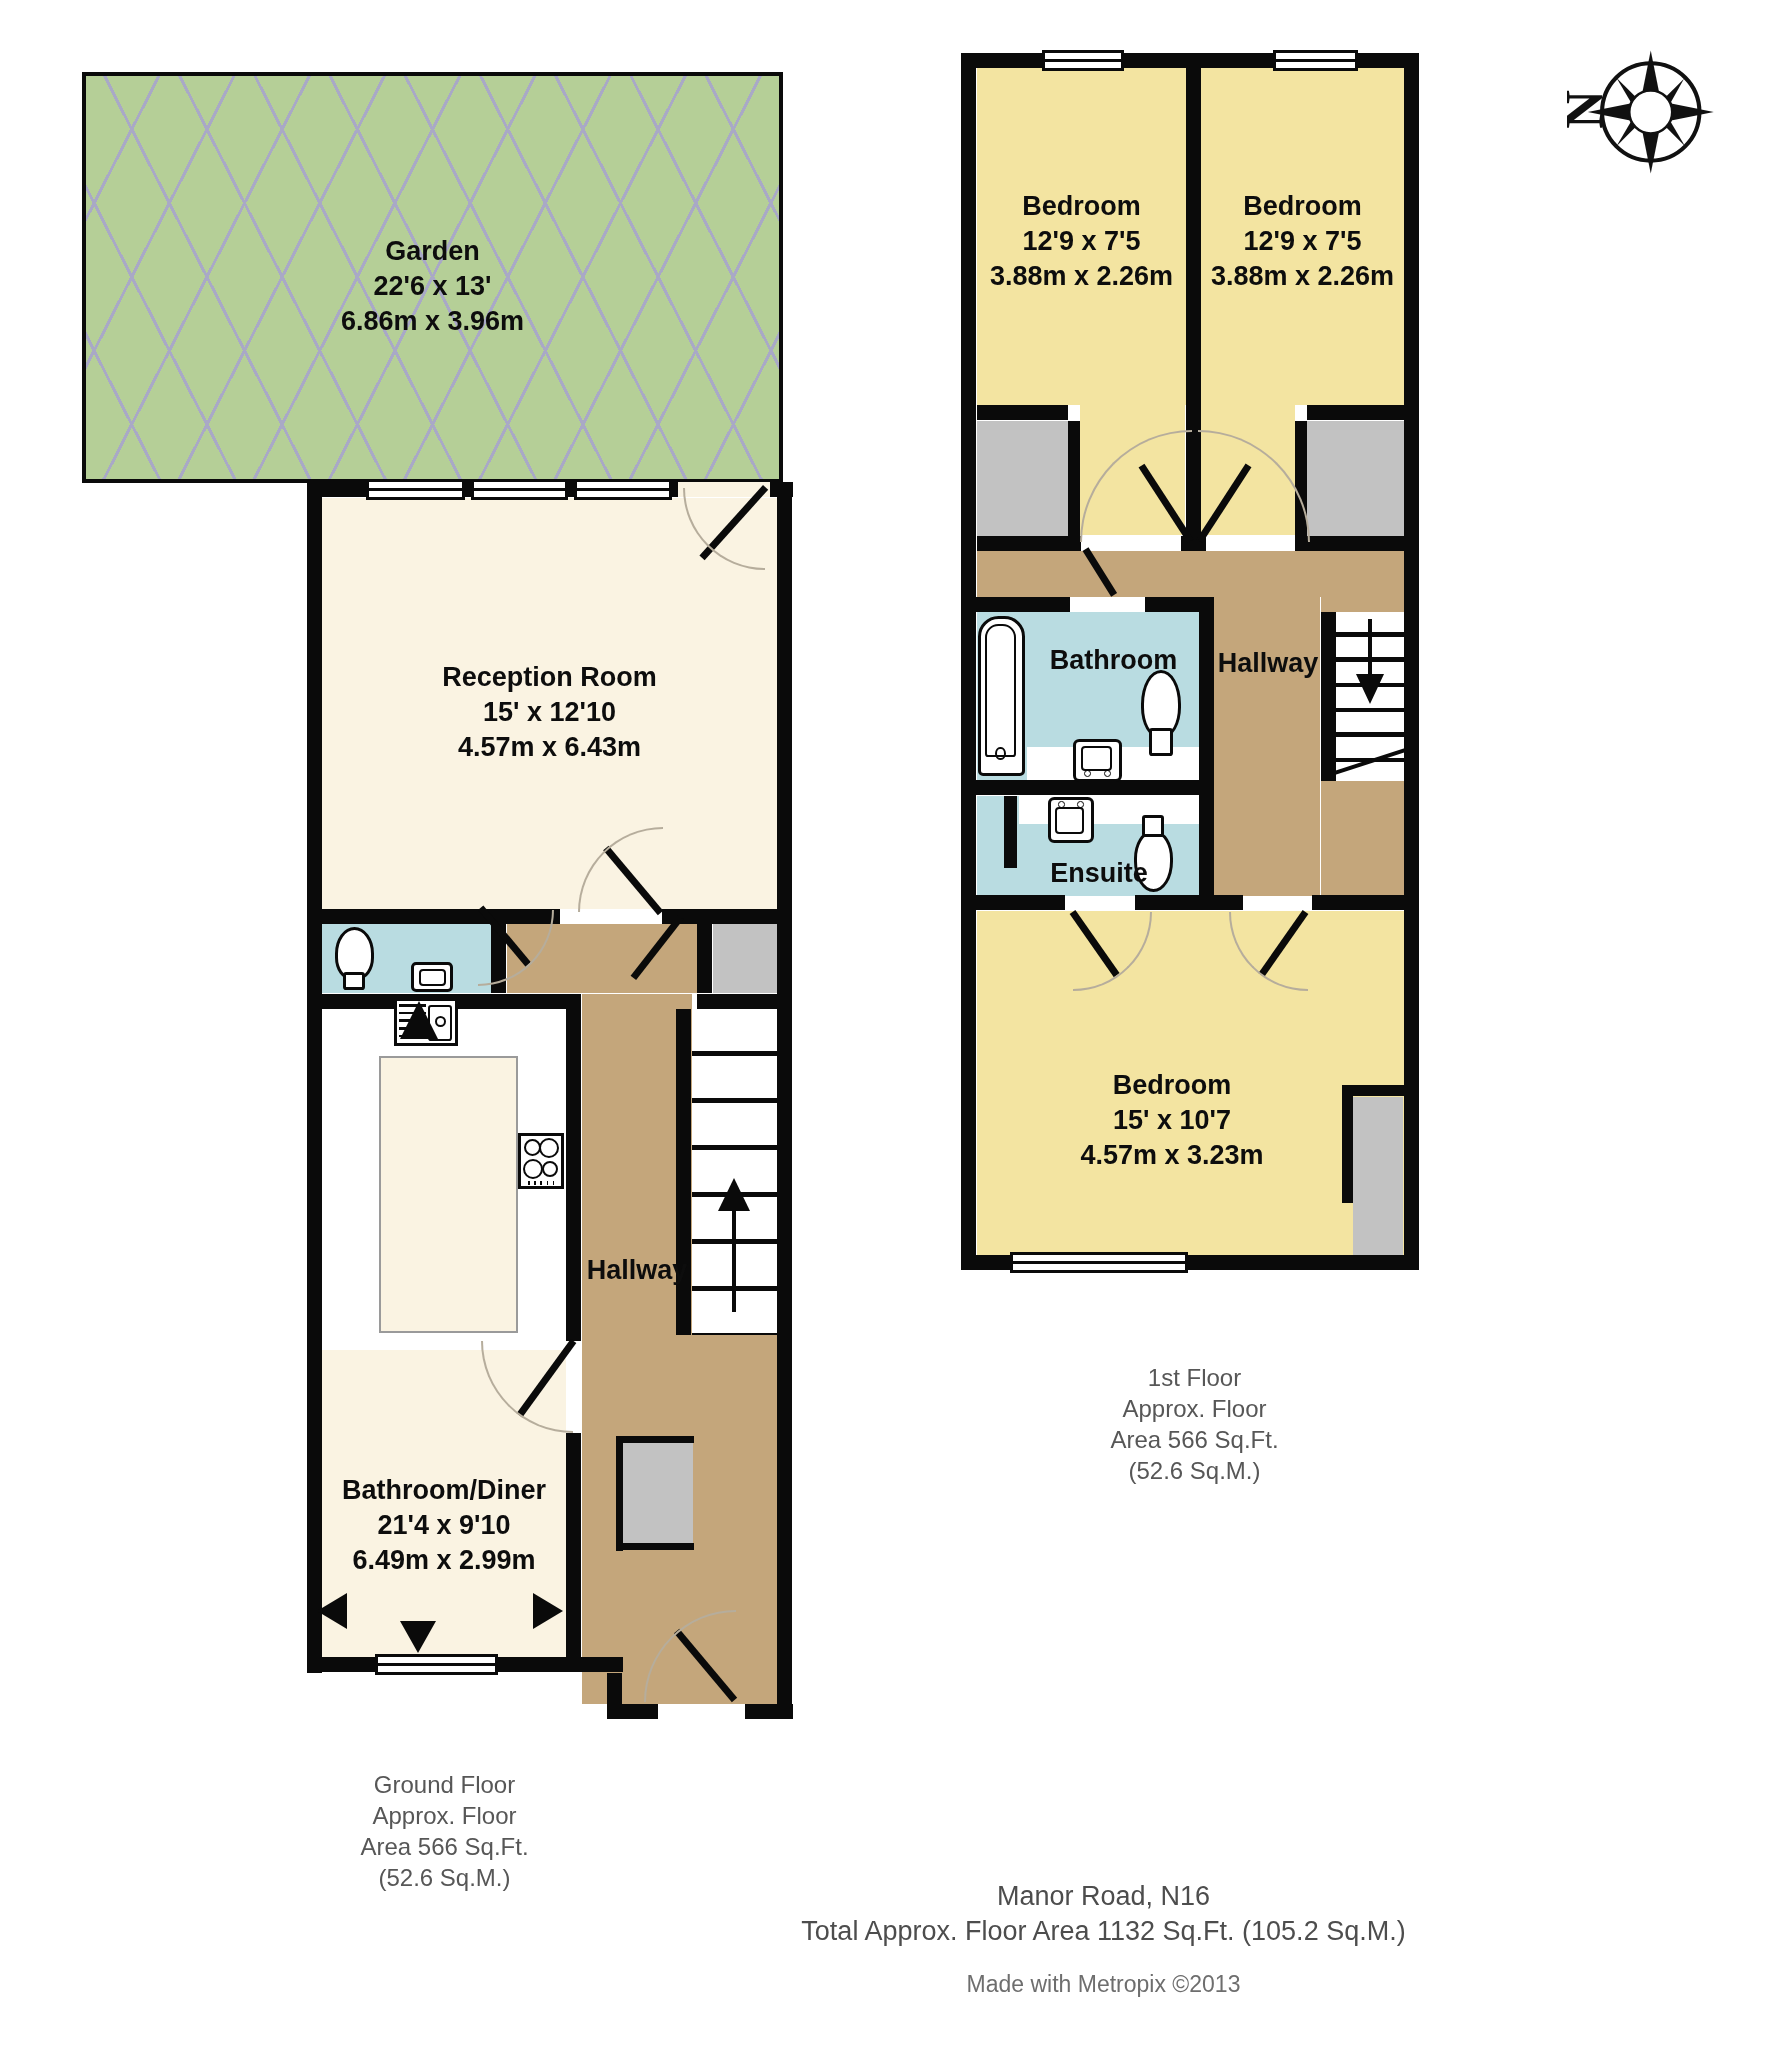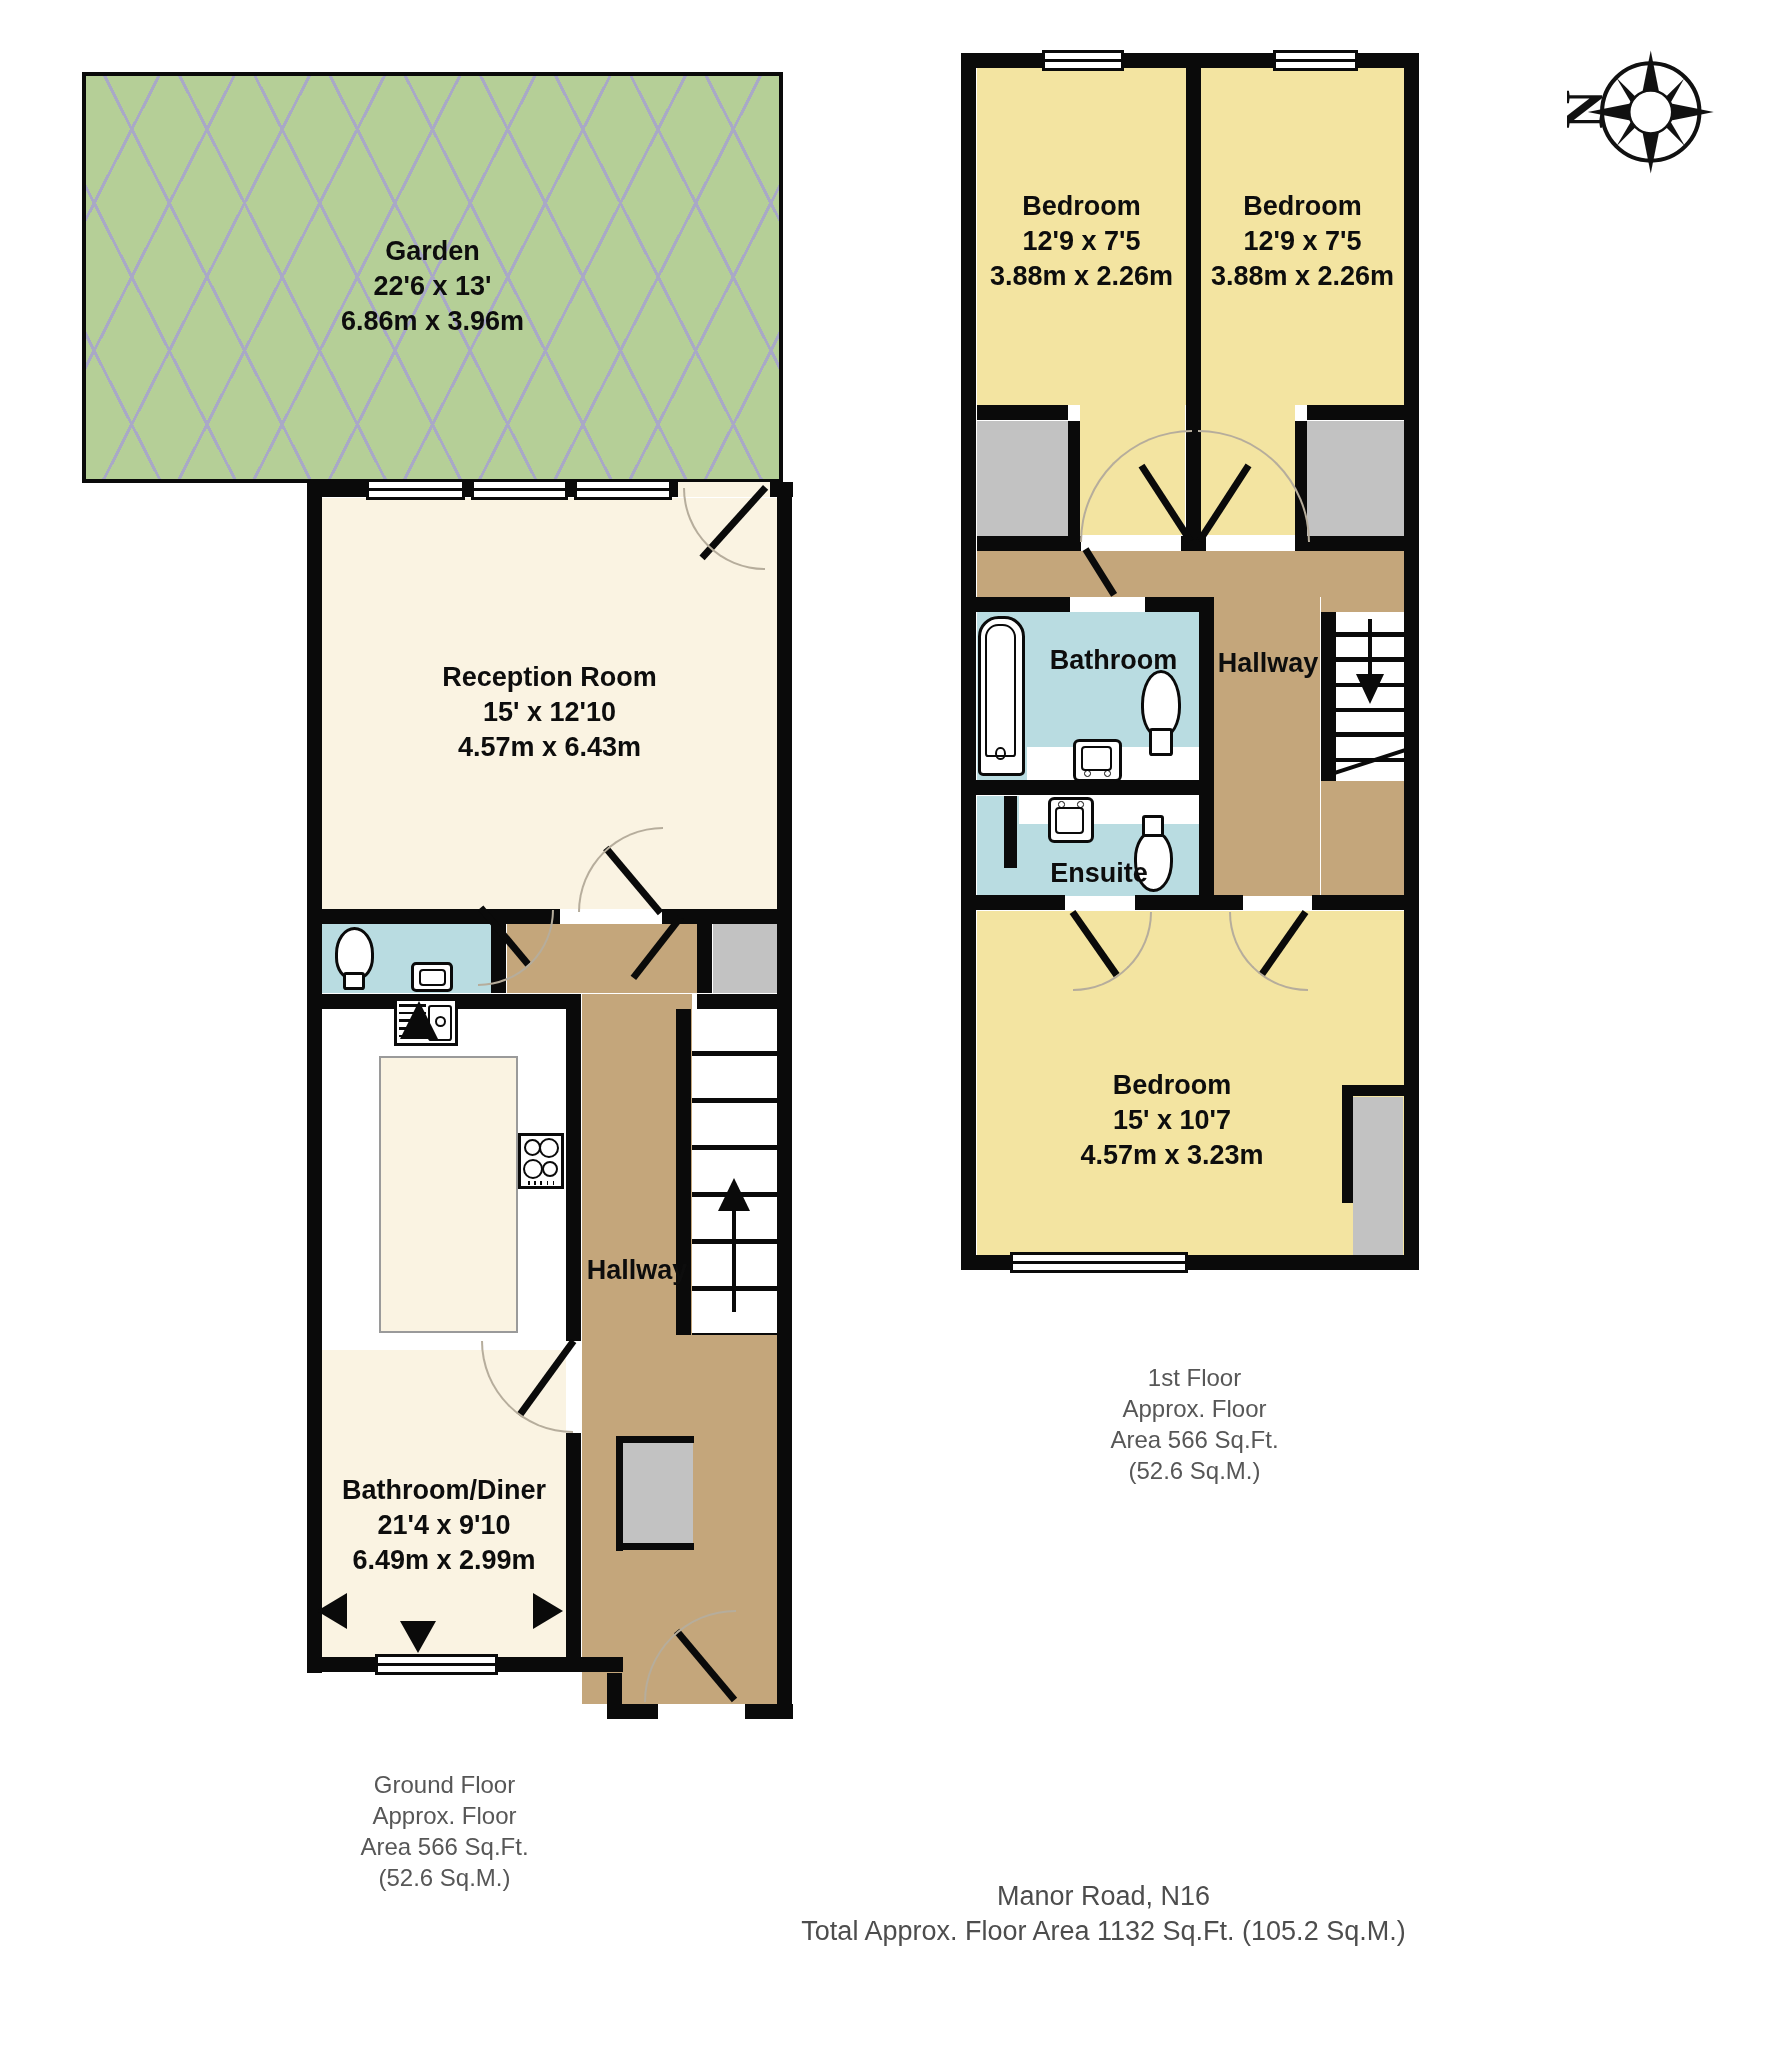--- a/index.html
+++ b/index.html
@@ -266,16 +266,17 @@
     <polygon points="62,132 162,112 185,132 162,152" fill="#111"></polygon>
     <circle cx="185" cy="132" r="42" fill="#fff" stroke="#111" stroke-width="5"></circle>
     <text x="30" y="175" transform="rotate(-90 55 140)" font-family="Liberation Serif, serif" font-size="105" font-weight="bold" fill="#111">N</text>
   </svg>
 
   <div class="cap" style="left:590px;top:1879px;width:1027px;font-size:27px;line-height:35px;color:#4d4d4d;">
     <div>Manor Road, N16</div>
     <div>Total Approx. Floor Area 1132 Sq.Ft. (105.2 Sq.M.)</div>
   </div>
   <div class="cap" style="left:590px;top:1970px;width:1027px;font-size:23px;line-height:29px;color:#6e6e6e;">
+    <div>Made with Metropix ©2013</div>
   </div>
 
 </div>
 
 
 </body></html>

